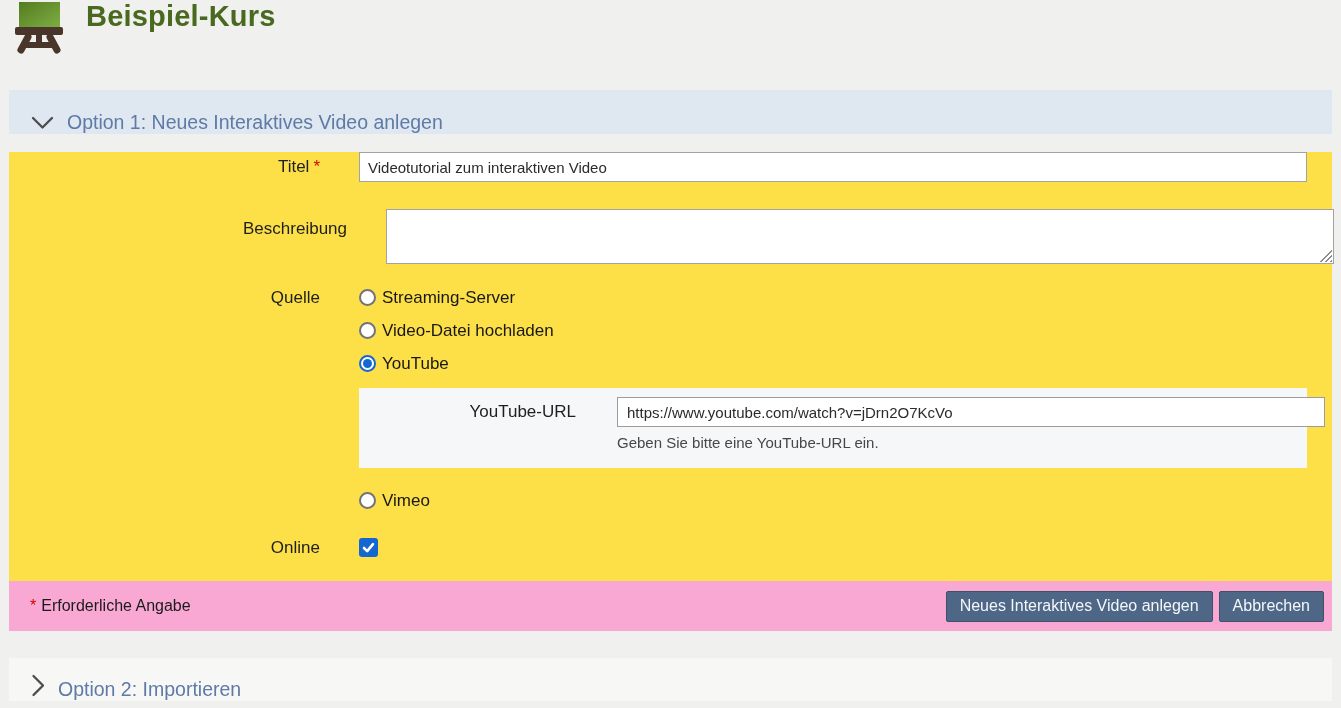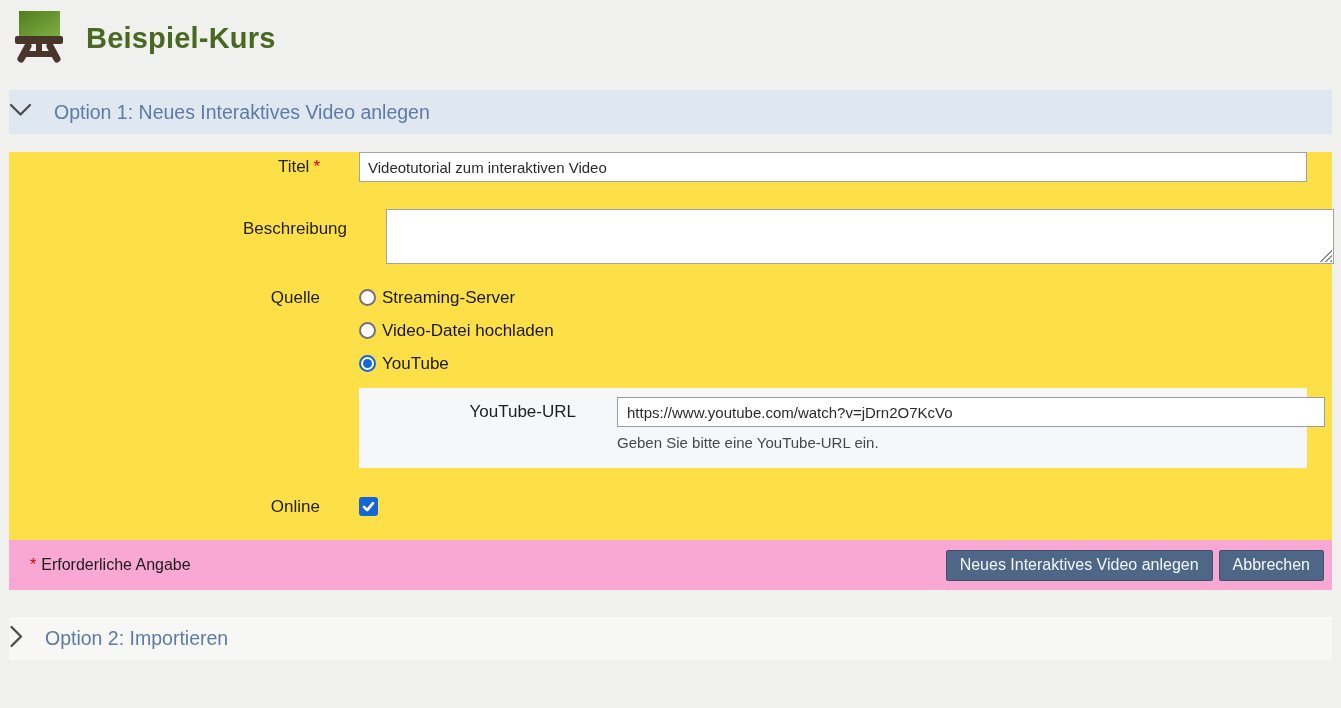--- a/index.html
+++ b/index.html
@@ -8,40 +8,41 @@
     background: #f0f0ee;
     font-family: "Liberation Sans", sans-serif;
     color: #1f1f1f;
     overflow: hidden;
   }
 
   
   .page-header {
     height: 76px;
     display: flex;
-    align-items: center;
+    align-items: flex-start;
     padding-left: 14px;
     gap: 22px;
   }
   .page-title {
     font-size: 29px;
     color: #48691f;
     letter-spacing: 0.2px;
   }
 
   
   .panel { margin: 0 9px; }
   .panel-1 { margin-top: 14px; }
 
   .section-header {
     height: 44px;
     background: #dfe7f1;
     display: flex;
-    align-items: center;
-    gap: 22px;
+    align-items: flex-end;
+    padding-left: 22px;
+    gap: 13px;
     cursor: pointer;
   }
   .section-header.collapsed {
     background: #f7f7f5;
     height: 43px;
   }
   .section-title {
     font-size: 19.5px;
     color: #5d7ba5;
   }
@@ -289,20 +290,24 @@
         <div class="sub-panel">
           <div class="sub-row">
             <div class="sub-label-col">YouTube-URL</div>
             <div class="sub-control-col">
               <input class="url-input" type="text" value="https://www.youtube.com/watch?v=jDrn2O7KcVo" style="">
             </div>
           </div>
           <div class="hint-text">Geben Sie bitte eine YouTube-URL ein.</div>
         </div>
 
+        <div class="radio-row radio-row-vimeo">
+          <span class="radio"></span>
+          <span class="radio-label">Vimeo</span>
+        </div>
 
       </div>
     </div>
 
     <div class="form-row row-online">
       <div class="label-col">Online</div>
       <div class="control-col">
         <span class="checkbox">
           <svg width="15" height="15" viewBox="0 0 15 15">
             <path d="M3 8 L6.2 11.2 L12 4.2" fill="none" stroke="#ffffff" stroke-width="2.6" stroke-linecap="round" stroke-linejoin="round"></path>

